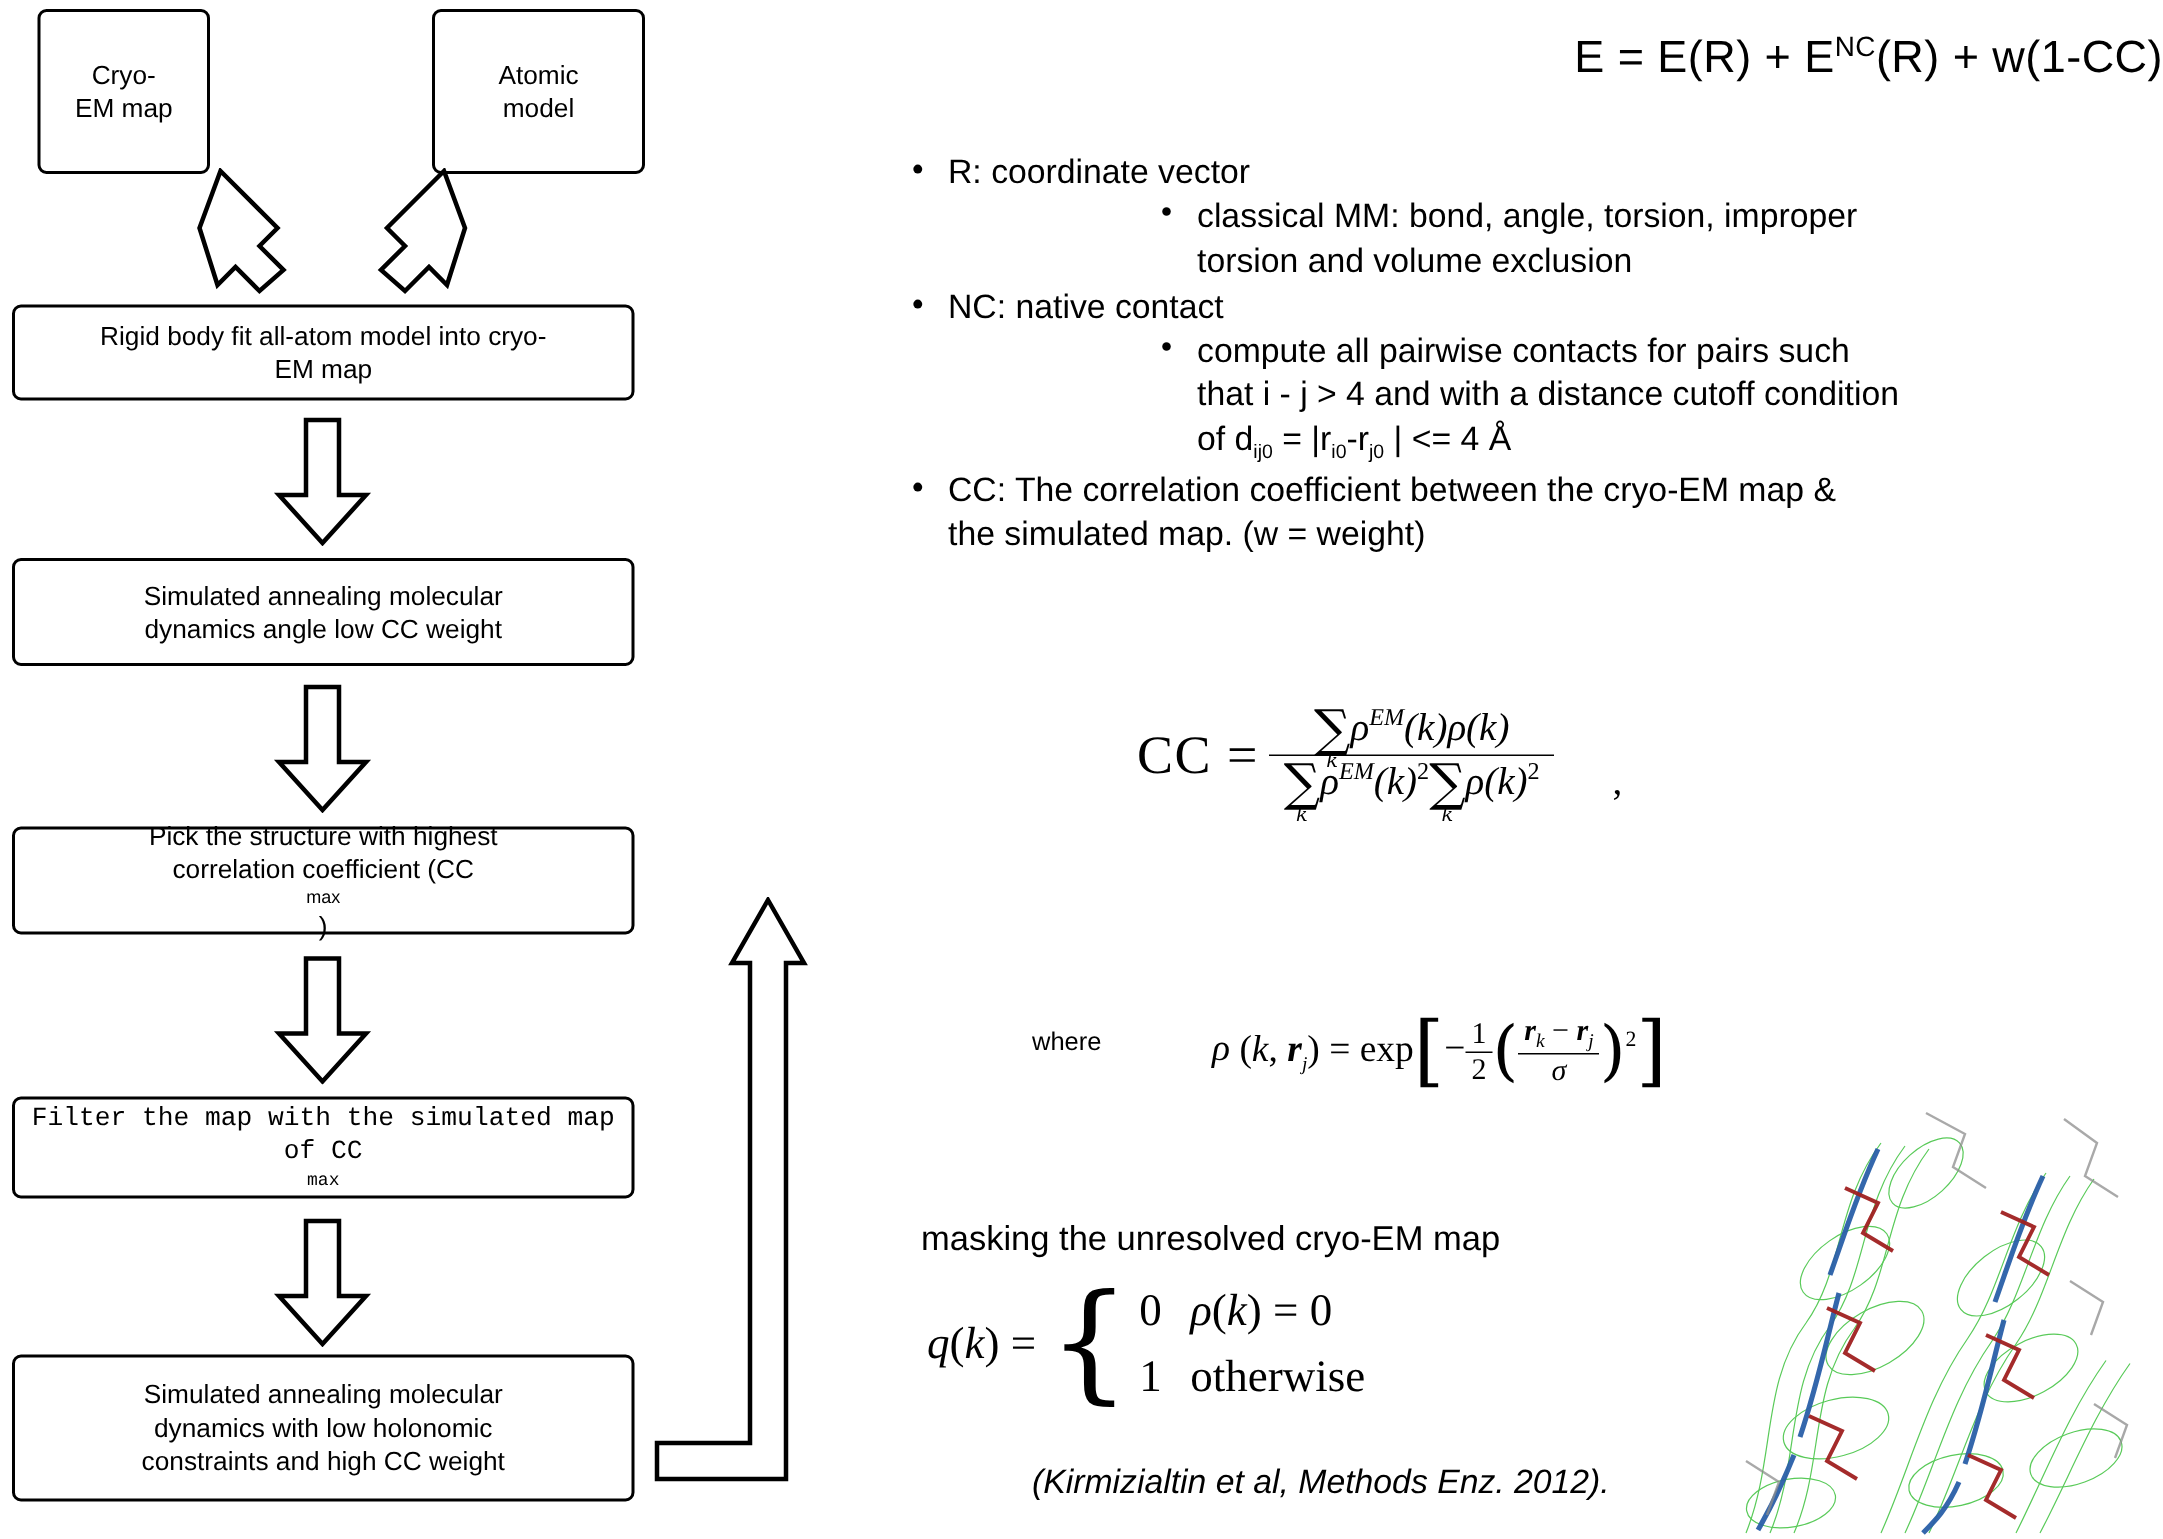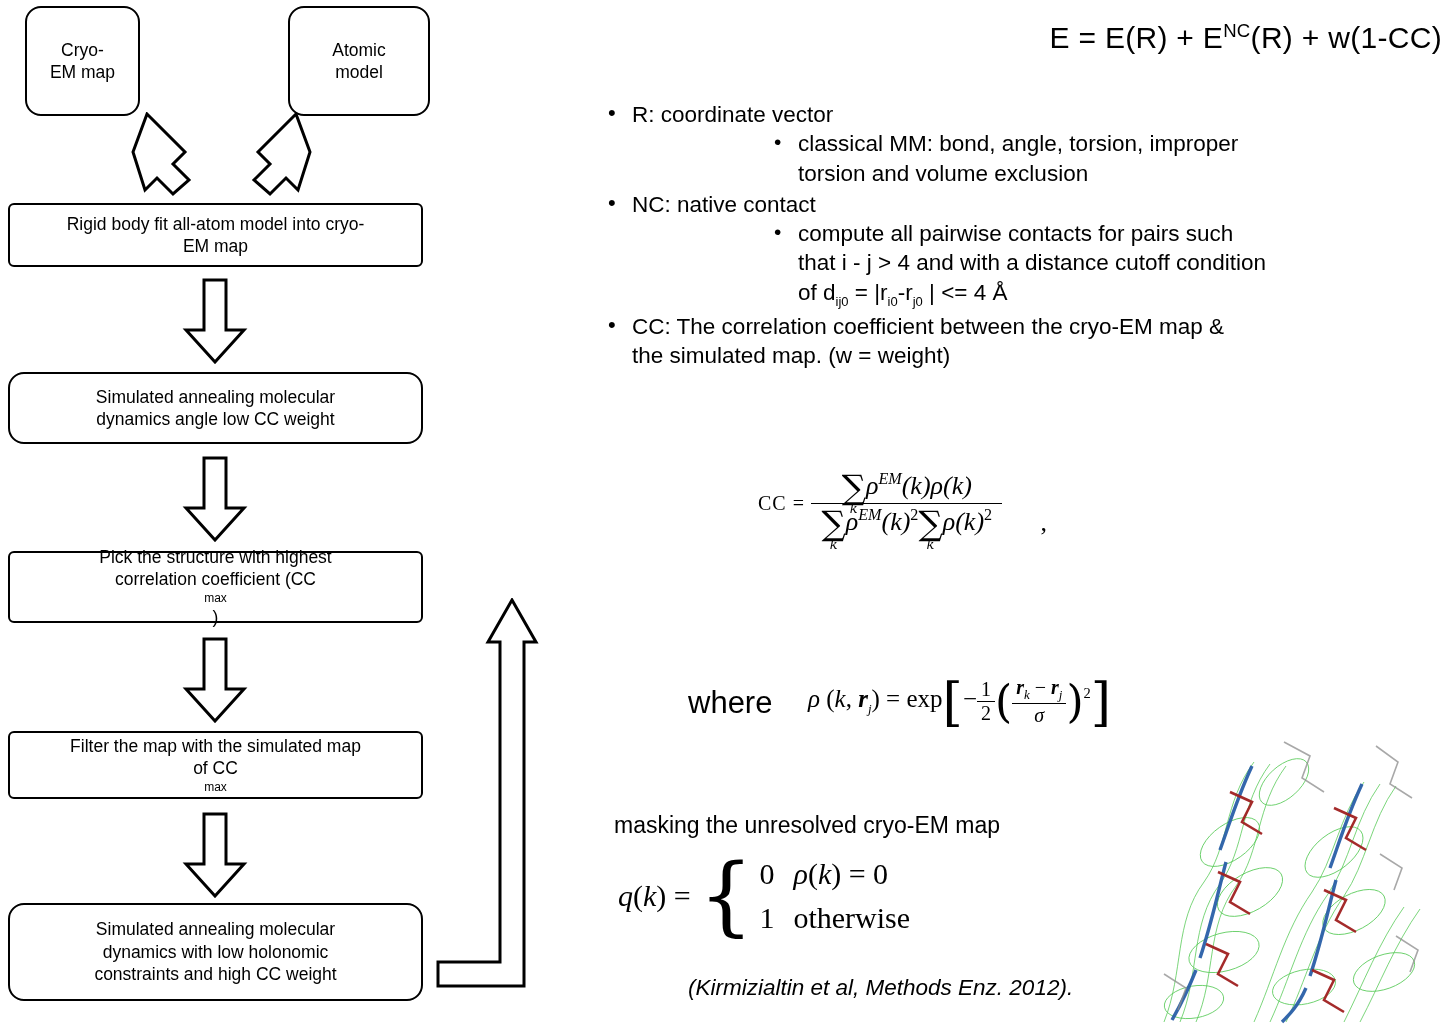--- a/index.html
+++ b/index.html
@@ -33,21 +33,21 @@
     display: flex;
     align-items: center;
     justify-content: center;
     text-align: center;
     font-size: 17.5px;
     line-height: 1.28;
     padding: 4px 8px;
     background: #fff;
   }
   .node.rounded {
-    border-radius: 16px;
+    border-radius: 6px;
   }
   .node span { display: block; }
 
   .sub { font-size: 12px; vertical-align: sub; }
 
   
   .arrow {
     position: absolute;
   }
 
@@ -153,21 +153,21 @@
     font-size: 13px;
     font-style: italic;
   }
   .ital { font-style: italic; }
   .supsm { font-size: 0.62em; vertical-align: super; font-style: italic; }
 
   #where-line {
     position: absolute;
     left: 110px;
     top: 685px;
-    font-size: 31px;
+    font-size: 17px;
   }
   #rho-formula {
     position: absolute;
     left: 230px;
     top: 676px;
     font-family: "Liberation Serif", serif;
     font-size: 25px;
   }
   .bigparen {
     font-size: 44px;
@@ -289,21 +289,21 @@
     <div>
       <span>Pick the structure with highest</span>
       <span>correlation coefficient (CC<span class="sub">max</span>)</span>
     </div>
   </div>
 
   <svg class="arrow" style="left:180px; top:637px;" width="70" height="86" viewBox="0 0 70 86">
     <polygon points="24,2 46,2 46,52 64,52 35,84 6,52 24,52" fill="#ffffff" stroke="#000000" stroke-width="3"></polygon>
   </svg>
 
-  <div class="node" style="left:8px; top:731px; width:415px; height:68px;">
+  <div class="node" style="left:8px; top:731px; width:415px; height:68px;font-family:Liberation Mono, monospace;">
     <div>
       <span>Filter the map with the simulated map</span>
       <span>of CC<span class="sub">max</span></span>
     </div>
   </div>
 
   <svg class="arrow" style="left:180px; top:812px;" width="70" height="86" viewBox="0 0 70 86">
     <polygon points="24,2 46,2 46,52 64,52 35,84 6,52 24,52" fill="#ffffff" stroke="#000000" stroke-width="3"></polygon>
   </svg>
 
@@ -346,21 +346,21 @@
         </li>
       </ul>
     </li>
     <li>
       <span>CC: The correlation coefficient between the cryo-EM map &amp;</span><br>
       <span>the simulated map. (w = weight)</span>
     </li>
   </ul>
 
   <div id="cc-formula">
-    <span style="display:inline-block; vertical-align:middle; font-size:20px; letter-spacing:1px;text-align:right;">CC =</span>
+    <span style="display:inline-block; vertical-align:middle; font-size:36px; letter-spacing:1px;text-align:right;">CC =</span>
     <span class="frac">
       <span class="num">
         <span class="bigsum">∑<span class="sublim">k</span></span><span class="ital">ρ</span><span class="supsm">EM</span><span class="ital">(k)</span><span class="ital">ρ</span><span class="ital">(k)</span>
       </span>
       <span class="den">
         <span class="bigsum">∑<span class="sublim">k</span></span><span class="ital">ρ</span><span class="supsm">EM</span><span class="ital">(k)</span><sup style="font-size:.62em">2</sup><span class="bigsum">∑<span class="sublim">k</span></span><span class="ital">ρ</span><span class="ital">(k)</span><sup style="font-size:.62em">2</sup>
       </span>
     </span>
     <span style="display:inline-block; vertical-align:bottom; margin-left:32px; font-size:26px;">,</span>
   </div>

